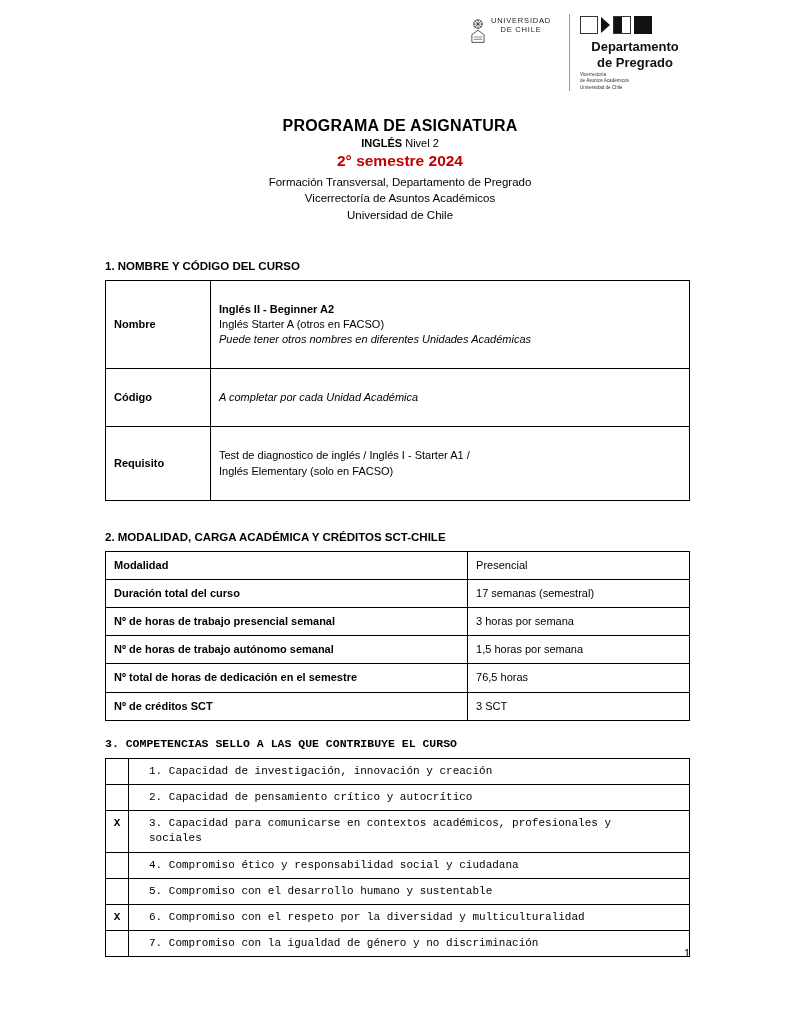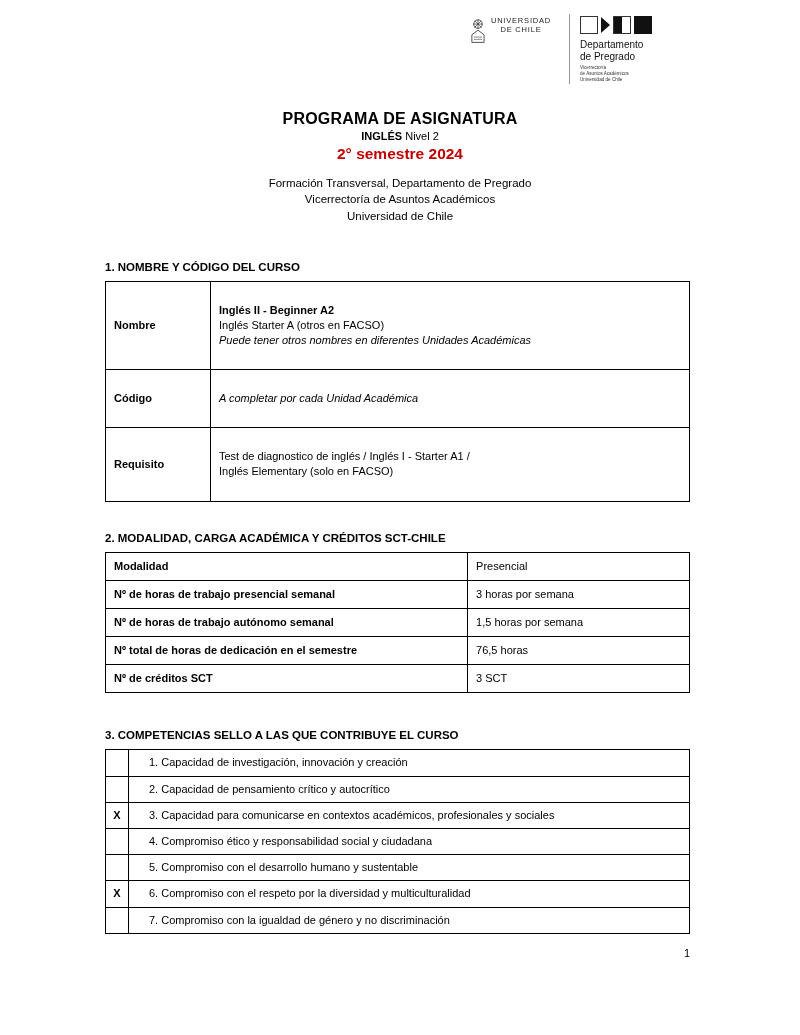--- a/index.html
+++ b/index.html
@@ -71,25 +71,26 @@
   .sq.half {
     background: linear-gradient(90deg, #111 50%, #fff 50%);
   }
   .tri {
     width: 0; height: 0;
     border-left: 9px solid #111;
     border-top: 8px solid transparent;
     border-bottom: 8px solid transparent;
   }
   .dep-title {
-    font-size: 10px;
-    font-weight: normal;
+    font-size: 13px;
+    font-weight: bold;
     line-height: 1.2;
     margin-top: 3px;
     color: #111;
+    text-align: center;
   }
   .dep-sub {
     font-size: 4.6px;
     line-height: 1.35;
     color: #333;
     margin-top: 2px;
   }
 
   
   .title-block {
@@ -108,34 +109,34 @@
   }
   .t2 .reg { font-weight: normal; }
   .t3 {
     font-size: 15.5px;
     font-weight: bold;
     color: #c00000;
     margin-top: 3px;
   }
   .t4 {
     font-size: 11.5px;
-    margin-top: 12px;
+    margin-top: 4px;
     line-height: 1.45;
   }
 
   
   .section-title {
     font-size: 11.5px;
     font-weight: bold;
     margin: 0 0 8px 0;
   }
   .sec-wrap { padding: 0 110px 0 105px; }
   .sec1 { margin-top: 36px; }
   .sec2 { margin-top: 30px; }
-  .sec3 { margin-top: 36px; }
+  .sec3 { margin-top: 16px; font-family: Liberation Mono, monospace; }
 
   table {
     border-collapse: collapse;
     width: 100%;
     font-size: 11px;
   }
   table td {
     border: 1px solid #000;
     padding: 5px 7px;
     vertical-align: top;
@@ -260,20 +261,24 @@
 
   <div class="sec-wrap sec2">
     <div class="section-title">2. MODALIDAD, CARGA ACADÉMICA Y CRÉDITOS SCT-CHILE</div>
     <table class="t-mod">
       <tbody>
           <tr>
         <td>Modalidad</td>
         <td>Presencial</td>
       </tr>
       <tr>
+        <td>Duración total del curso</td>
+        <td>17 semanas (semestral)</td>
+      </tr>
+      <tr>
         <td>Nº de horas de trabajo presencial semanal</td>
         <td>3 horas por semana</td>
       </tr>
       <tr>
         <td>Nº de horas de trabajo autónomo semanal</td>
         <td>1,5 horas por semana</td>
       </tr>
       <tr>
         <td>Nº total de horas de dedicación en el semestre</td>
         <td>76,5 horas</td>

